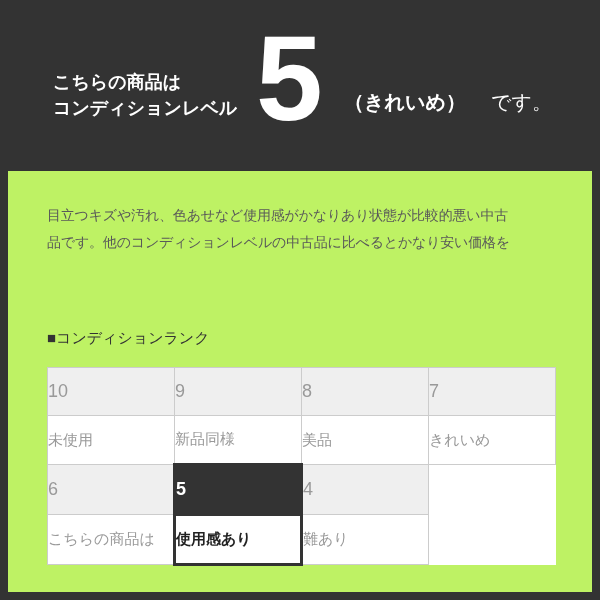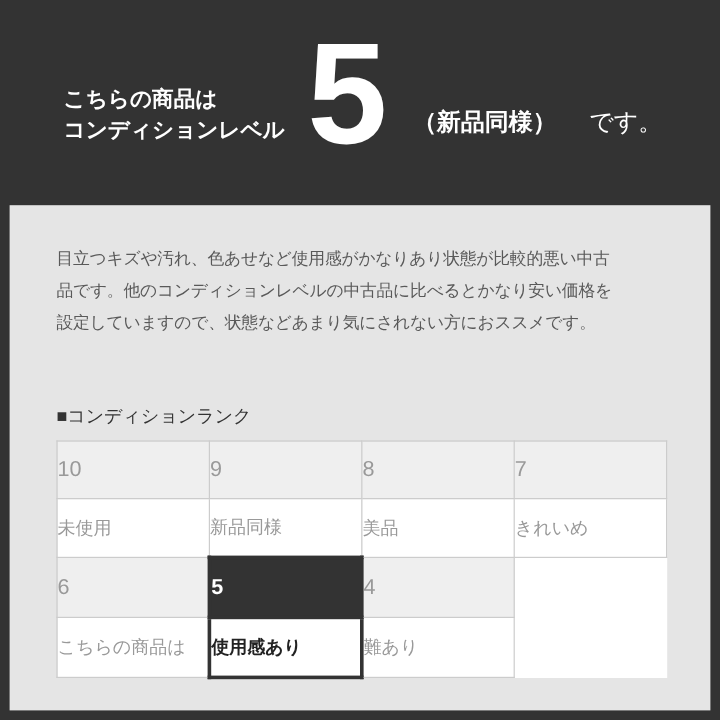--- a/index.html
+++ b/index.html
@@ -30,29 +30,29 @@
   }
   .banner-suffix {
     position: absolute; left: 491px; top: 90px;
     color: #ffffff; font-weight: 400; font-size: 20px; line-height: 24px;
     white-space: nowrap;
   }
 
   
   .panel {
     position: absolute; left: 8px; top: 171px; width: 584px; height: 421px;
-    background: #e5e5e5;
+    background: #bef264;
   }
   .description {
     position: absolute; left: 39px; top: 31px;
     color: #595959; font-size: 14px; line-height: 26.5px;
     letter-spacing: -0.2px; white-space: nowrap;
   }
   .rank-heading {
-    position: absolute; left: 39px; top: 166px;
+    position: absolute; left: 39px; top: 156px;
     color: #333333; font-size: 15px; font-weight: 500; line-height: 22px;
     white-space: nowrap;
   }
 
   
   .rank-table {
     position: absolute; left: 39px; top: 196px;
     border-collapse: collapse; table-layout: fixed; width: 506px;
   }
   .rank-table td {
@@ -83,30 +83,29 @@
 <body>
 
 <div class="screen">
 
   <div class="banner">
     <div class="banner-intro">
       <div>こちらの商品は</div>
       <div>コンディションレベル</div>
     </div>
     <div class="banner-level">5</div>
-    <div class="banner-note">（新品同様）</div>
+    <div class="banner-note">（きれいめ）</div>
     <div class="banner-suffix">です。</div>
   </div>
 
   <div class="panel">
 
     <div class="description">
       <div>目立つキズや汚れ、色あせなど使用感がかなりあり状態が比較的悪い中古</div>
       <div>品です。他のコンディションレベルの中古品に比べるとかなり安い価格を</div>
-      <div>設定していますので、状態などあまり気にされない方におススメです。</div>
     </div>
 
     <div class="rank-heading">■コンディションランク</div>
 
     <table class="rank-table">
       <tbody>
           <tr>
         <td class="num">10</td>
         <td class="num">9</td>
         <td class="num">8</td>

